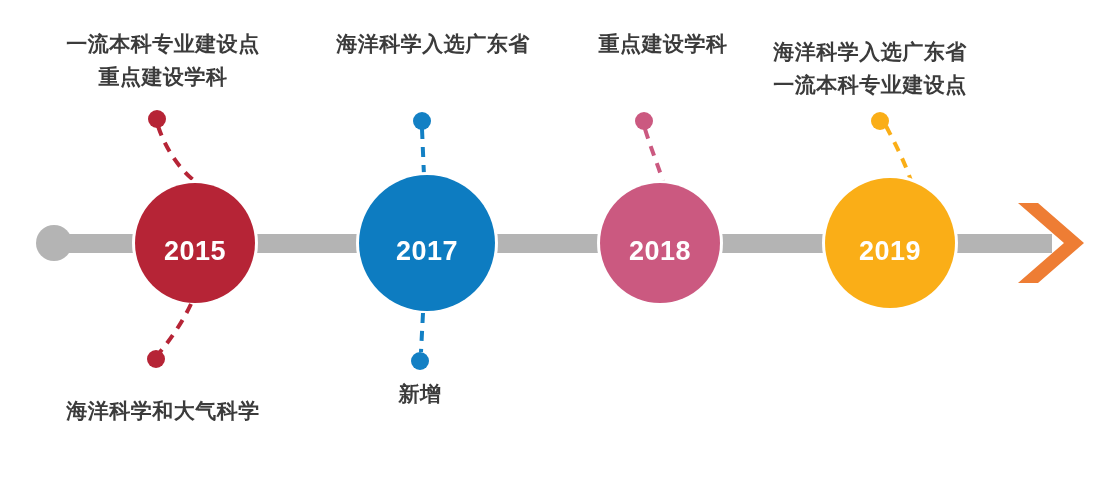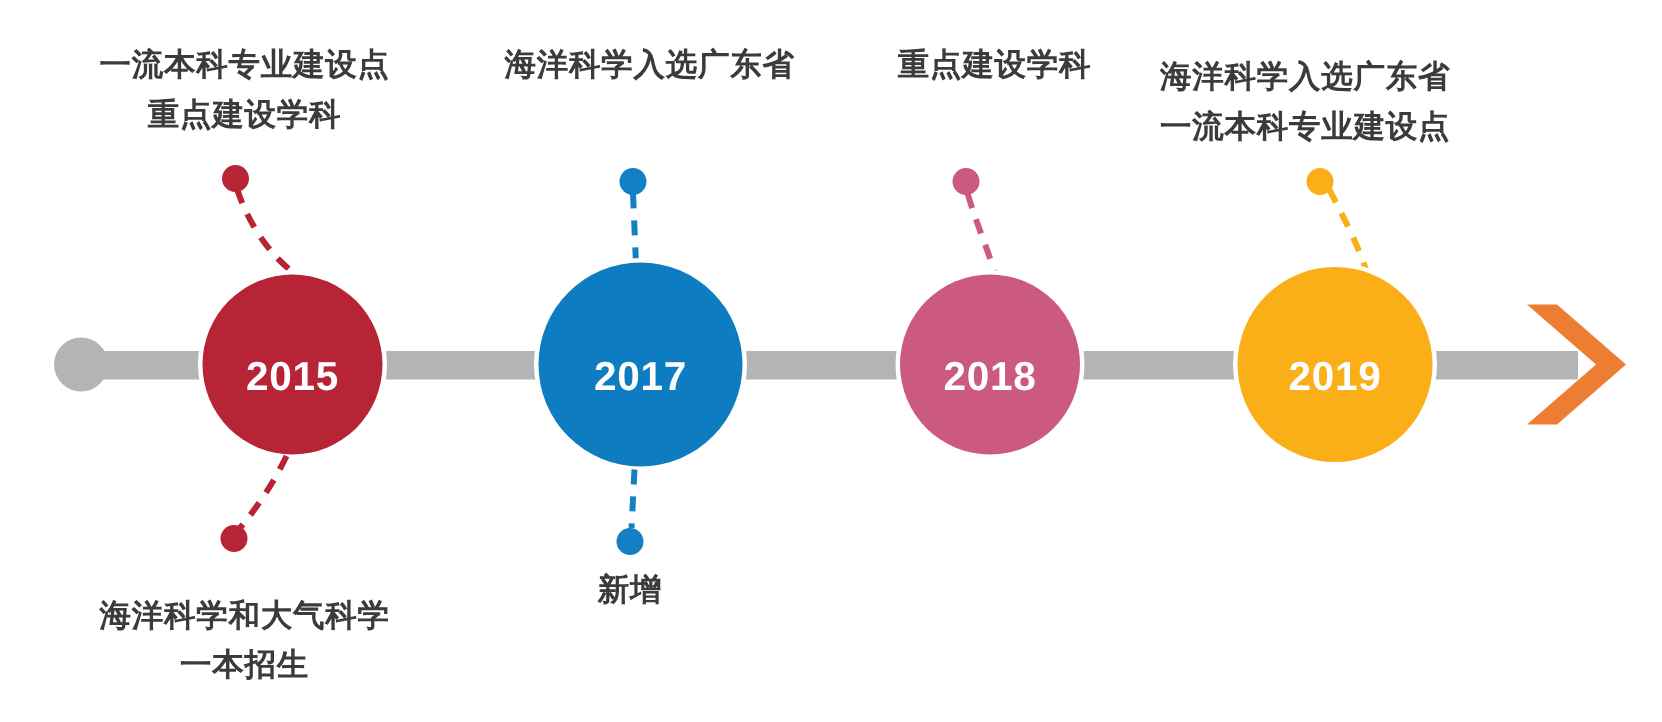--- a/index.html
+++ b/index.html
@@ -101,20 +101,19 @@
     <span class="label-line">重点建设学科</span>
   </div>
 
   <div class="label-block" style="left: 760px; top: 36px; width: 220px;">
     <span class="label-line">海洋科学入选广东省</span>
     <span class="label-line">一流本科专业建设点</span>
   </div>
 
   <div class="label-block" style="left: 28px; top: 395px; width: 270px;">
     <span class="label-line">海洋科学和大气科学</span>
-    <span class="label-line">一本招生</span>
   </div>
 
   <div class="label-block" style="left: 330px; top: 378px; width: 180px;">
     <span class="label-line">新增</span>
   </div>
 
 </div>
 
 </body></html>

